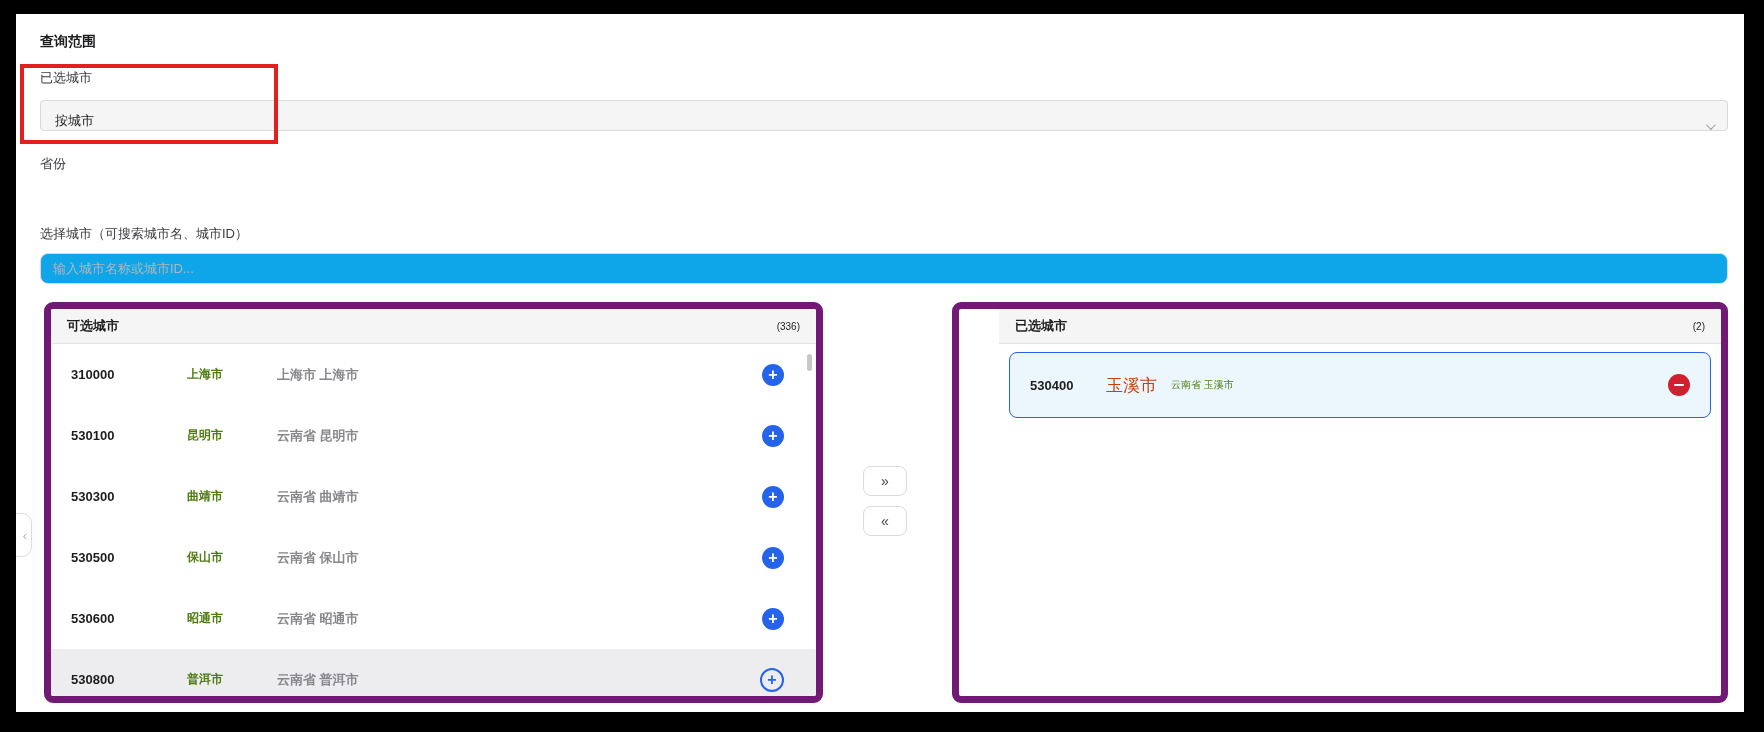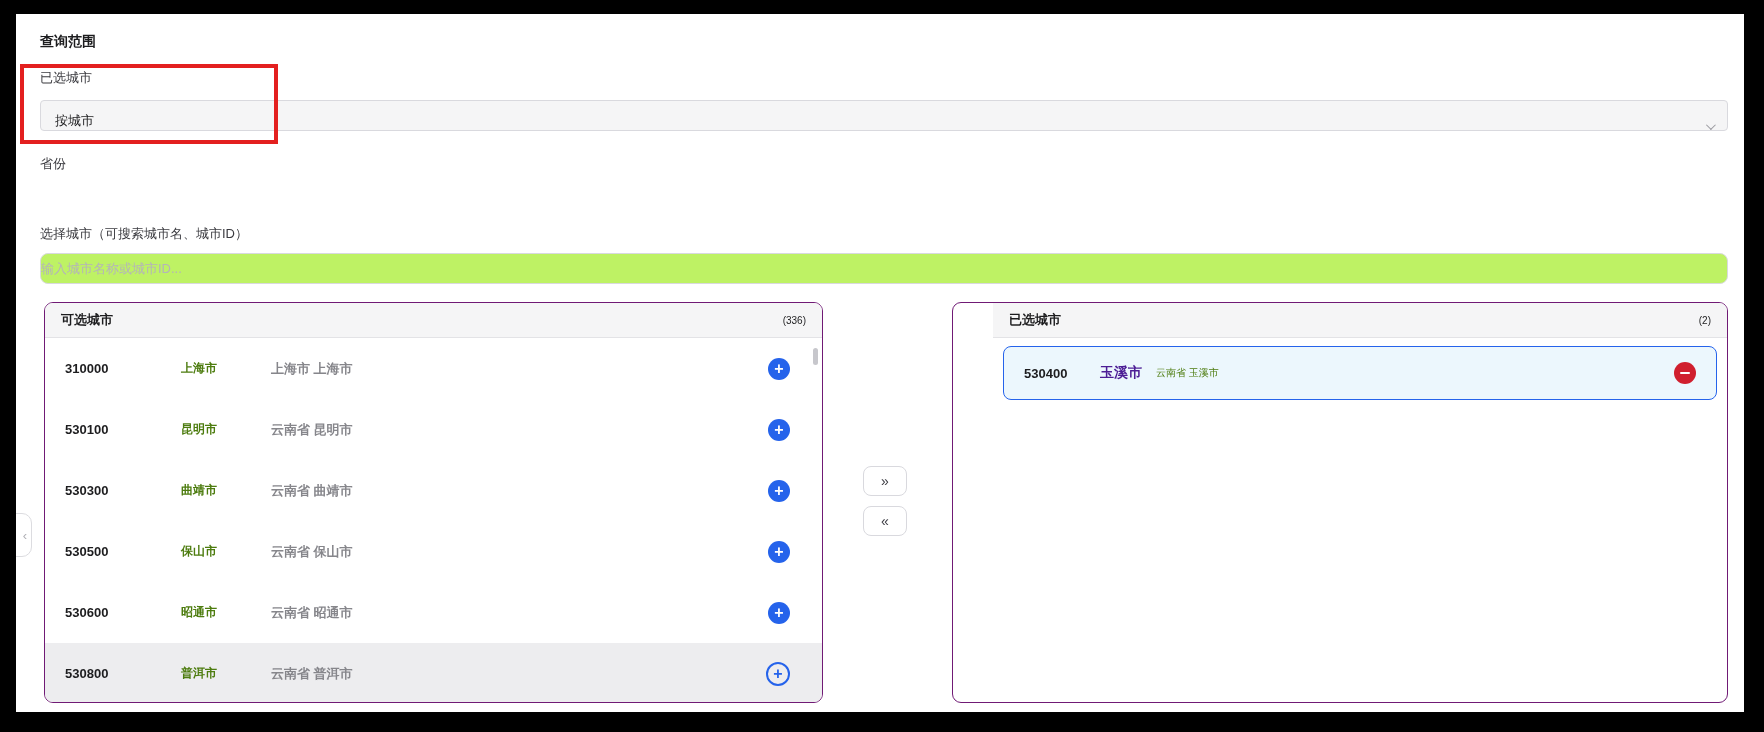--- a/index.html
+++ b/index.html
@@ -7,27 +7,27 @@
   #stage { position:absolute; left:16px; top:14px; width:1728px; height:698px; background:#fff; overflow:hidden; }
 
   .abs { position:absolute; }
   .section-title { left:24px; top:19px; font-size:14px; font-weight:bold; color:#1d1d1f; }
   .field-label { left:24px; font-size:13px; color:#3a3a3f; }
 
   .select { left:24px; width:1688px; height:31px; background:#f5f5f6; border:1px solid #d9d9de; border-radius:4px;
             display:flex; align-items:flex-end; padding:0 14px; font-size:13px; color:#1d1d1f; cursor:pointer; }
   .select .chev { margin-left:auto; width:7px; height:7px; border-right:1.5px solid #9a9aa0; border-bottom:1.5px solid #9a9aa0; transform:rotate(45deg) translateY(-2px); }
 
-  .textinput { left:24px; width:1688px; height:31px; background:#bef264; border:1px solid #d9d9de; border-radius:8px;
-               padding:0 0; font-size:13px; color:#1d1d1f; font-family:inherit; }
+  .textinput { left:24px; width:1688px; height:31px; background:#0ea5e9; border:1px solid #d9d9de; border-radius:8px;
+               padding:0 12px; font-size:13px; color:#1d1d1f; font-family:inherit; }
   .textinput::placeholder { color:#b4b4ba; }
 
   .annotation-box { left:4px; top:50px; width:258px; height:80px; border:4px solid #e3201f; z-index:9; pointer-events:none; }
 
-  .panel { top:288px; height:401px; border:1px solid #701a75; border-radius:9px; background:#fff; overflow:hidden; }
+  .panel { top:288px; height:401px; border:7px solid #701a75; border-radius:9px; background:#fff; overflow:hidden; }
   #left-panel  { left:28px;  width:779px; }
   #right-panel { left:936px; width:776px;padding-left:40px; }
   .panel-header { height:35px; background:#f5f5f6; border-bottom:1px solid #e3e3e6; display:flex; align-items:center; padding:0 16px; }
   .panel-title { font-size:13px; font-weight:bold; color:#1d1d1f; }
   .panel-count { margin-left:auto; font-size:10px; color:#1d1d1f; }
 
   .city-list { position:relative; height:365px; overflow:hidden; }
   .row { height:61px; display:flex; align-items:center; padding:0 32px 0 20px; cursor:pointer;gap:40px; }
   .row.hl { background:#ededef; }
   .row .code { font-size:13px; font-weight:bold; color:#1d1d1f; width:58px; margin-right:18px; }
@@ -36,24 +36,24 @@
   .iconbtn { margin-left:auto; width:22px; height:22px; border-radius:50%; display:flex; align-items:center; justify-content:center;
              cursor:pointer; flex:0 0 auto; }
   .addbtn { background:#2563eb; color:#fff; font-size:16px; font-weight:bold; line-height:1; }
   .addbtn.outline { background:transparent; border:2px solid #2563eb; color:#2563eb; width:24px; height:24px; }
   .removebtn { background:#d01f2e; }
   .removebtn .minusbar { width:10px; height:2.5px; background:#fff; border-radius:2px; }
 
   .scroll-thumb { right:4px; top:45px; width:5px; height:17px; background:#c7c7cc; border-radius:3px; }
 
   .cards { padding:8px 10px; }
-  .card { height:54px; margin-bottom:8px; background:#ecf7fd; border:1.5px solid #2563eb; border-radius:8px;
+  .card { height:66px; margin-bottom:8px; background:#ecf7fd; border:1.5px solid #2563eb; border-radius:8px;
           display:flex; align-items:center; padding:0 20px; }
   .card .code { font-size:13px; font-weight:bold; color:#1d1d1f; width:58px; margin-right:18px; }
-  .card .name { font-size:14px; font-weight:bold; color:#4c1d95; margin-right:14px; white-space:nowrap; }
+  .card .name { font-size:17px; font-weight:normal; color:#c2410c; margin-right:14px; white-space:nowrap; }
   .card .detail { font-size:10px; color:#4d7c0f; white-space:nowrap; }
 
   .transfer-btn { left:847px; width:44px; height:30px; background:#fff; border:1px solid #d9d9de; border-radius:8px;
                   display:flex; align-items:center; justify-content:center; font-size:14px; color:#3c3c43; cursor:pointer; }
   #move-right-btn { top:452px; }
   #move-left-btn  { top:492px; }
 
   .collapse-handle { left:-16px; top:499px; width:32px; height:44px; background:#fff; border:1px solid #dcdce0;
                      border-radius:10px; display:flex; align-items:center; justify-content:flex-end; padding-right:4px;
                      color:#b0b0b5; font-size:13px; cursor:pointer; }

